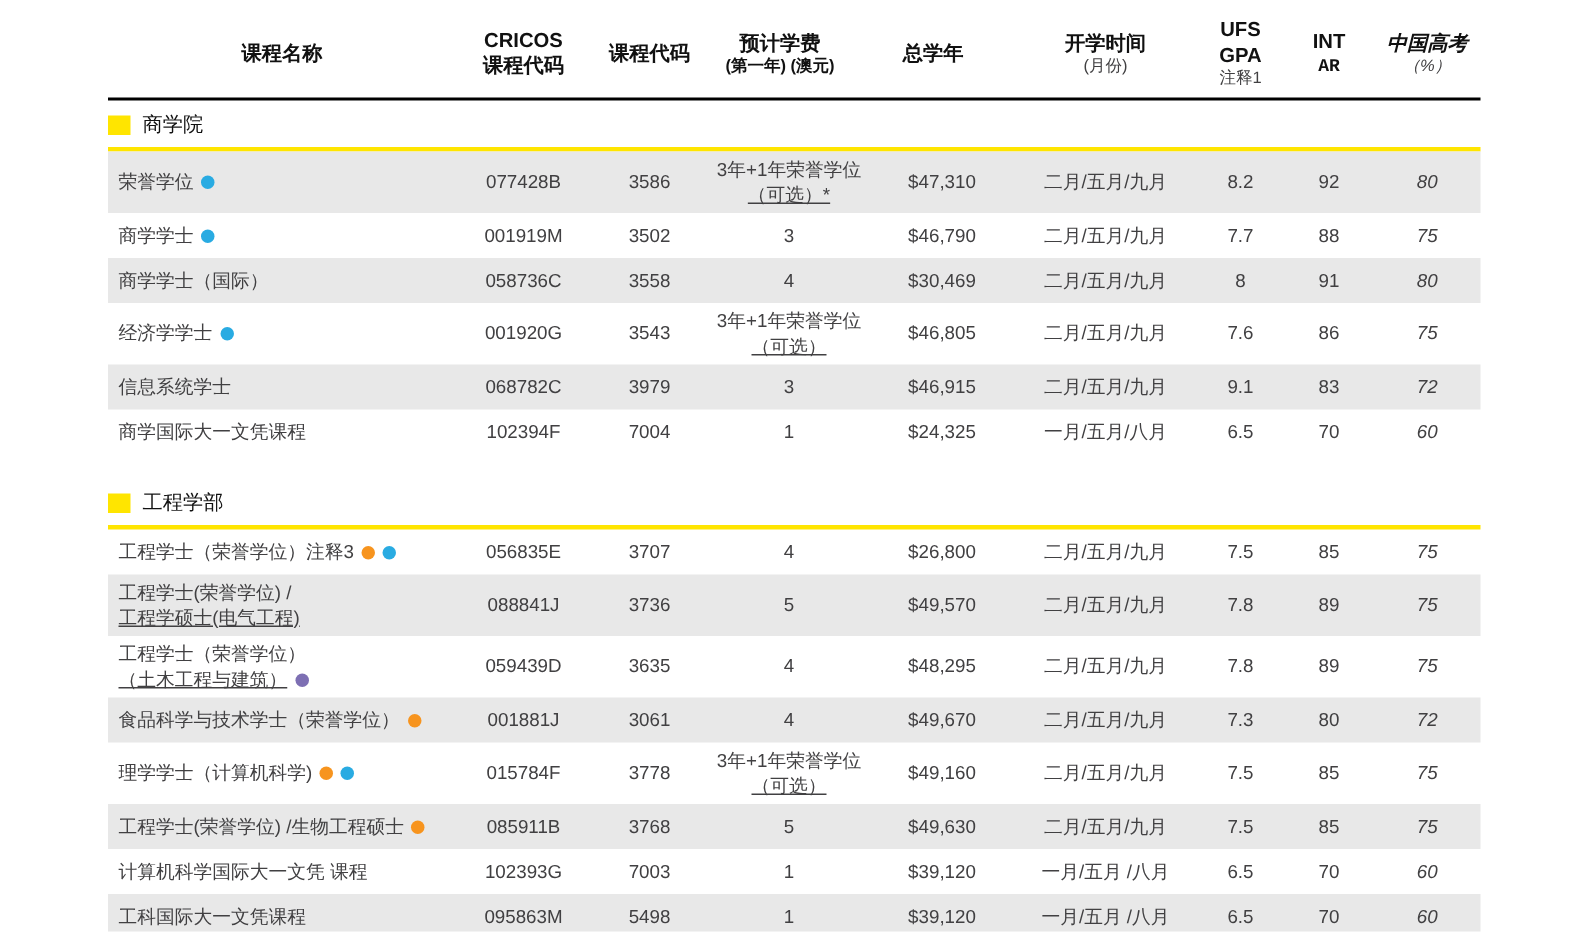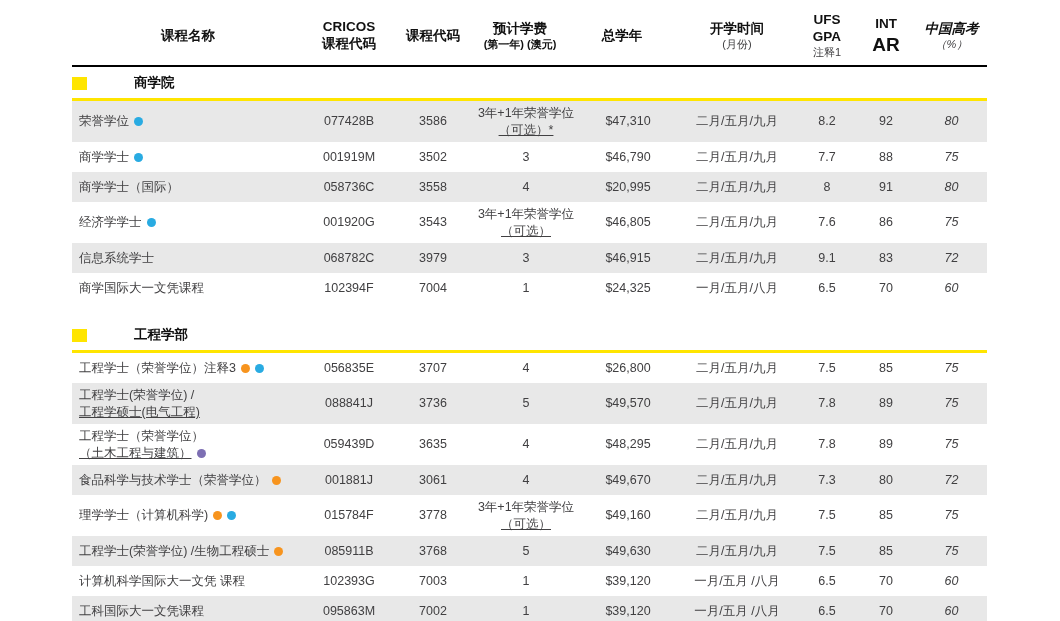--- a/index.html
+++ b/index.html
@@ -9,40 +9,40 @@
 
   
   .thead{display:flex;align-items:stretch;border-bottom:2px solid #000;
          padding-bottom:5px;min-height:48px;}
   .hcell{display:flex;flex-direction:column;justify-content:center;
          text-align:center;line-height:1.25;}
   .h1{font-weight:bold;font-size:13.5px;color:#111;}
   .h2{font-size:11px;color:#414042;}
   .h2:empty{display:none;}
   .hc4 .h2{font-weight:bold;color:#111;}
-  .hc7 .h2{font-weight:bold;font-size:19px;color:#111;}
+  .hc7 .h2{font-weight:bold;font-size:12px;color:#111;font-family:Liberation Mono, monospace;}
 
   
   .c0{width:232px;}
   .c1{width:90px;}
   .c2{width:78px;}
   .c3{width:108px;}
   .c4{width:96px;}
   .c5{width:122px;}
   .c6{width:58px;}
   .c7{width:60px;}
   .c8{width:71px;font-style:italic;}
 
   
   .section{margin-top:0;}
   .section + .section{margin-top:16px;}
   .section-header{display:flex;align-items:center;gap:8px;
                   padding:7px 0 6px 0;border-bottom:3px solid #FFE500;}
   .sq{width:15px;height:13px;background:#FFE500;flex:0 0 auto;}
-  .section-title{font-weight:bold;font-size:13.5px;color:#111;margin-left:39px;}
+  .section-title{font-weight:normal;font-size:13.5px;color:#111;}
 
   
   .row{display:flex;align-items:center;min-height:30px;}
   .row.tall{min-height:41px;}
   .row.shaded{background:#E8E8E8;}
   .cell{font-size:12.5px;color:#414042;display:flex;flex-direction:column;
         justify-content:center;text-align:center;line-height:1.3;}
   .cell.c0{align-items:flex-start;text-align:left;padding-left:7px;box-sizing:border-box;}
   .l2{display:none;text-decoration:underline;}
   .l2.show{display:block;}
@@ -171,21 +171,21 @@
     <div class="cell c1">
               <span class="v">058736C</span>
             </div>
     <div class="cell c2">
               <span class="v">3558</span>
             </div>
     <div class="cell c3">
       <span class="v">4</span>
     </div>
     <div class="cell c4">
-              <span class="v">$20,995</span>
+              <span class="v">$30,469</span>
             </div>
     <div class="cell c5">
               <span class="v">二月/五月/九月</span>
             </div>
     <div class="cell c6">
               <span class="v">8</span>
             </div>
     <div class="cell c7">
               <span class="v">91</span>
             </div>
@@ -516,21 +516,21 @@
 
   <div class="row shaded">
     <div class="cell c0">
       <div class="l1"><span class="txt">工科国际大一文凭课程</span></div>
 
     </div>
     <div class="cell c1">
               <span class="v">095863M</span>
             </div>
     <div class="cell c2">
-              <span class="v">7002</span>
+              <span class="v">5498</span>
             </div>
     <div class="cell c3">
       <span class="v">1</span>
     </div>
     <div class="cell c4">
               <span class="v">$39,120</span>
             </div>
     <div class="cell c5">
               <span class="v">一月/五月 /八月</span>
             </div>

